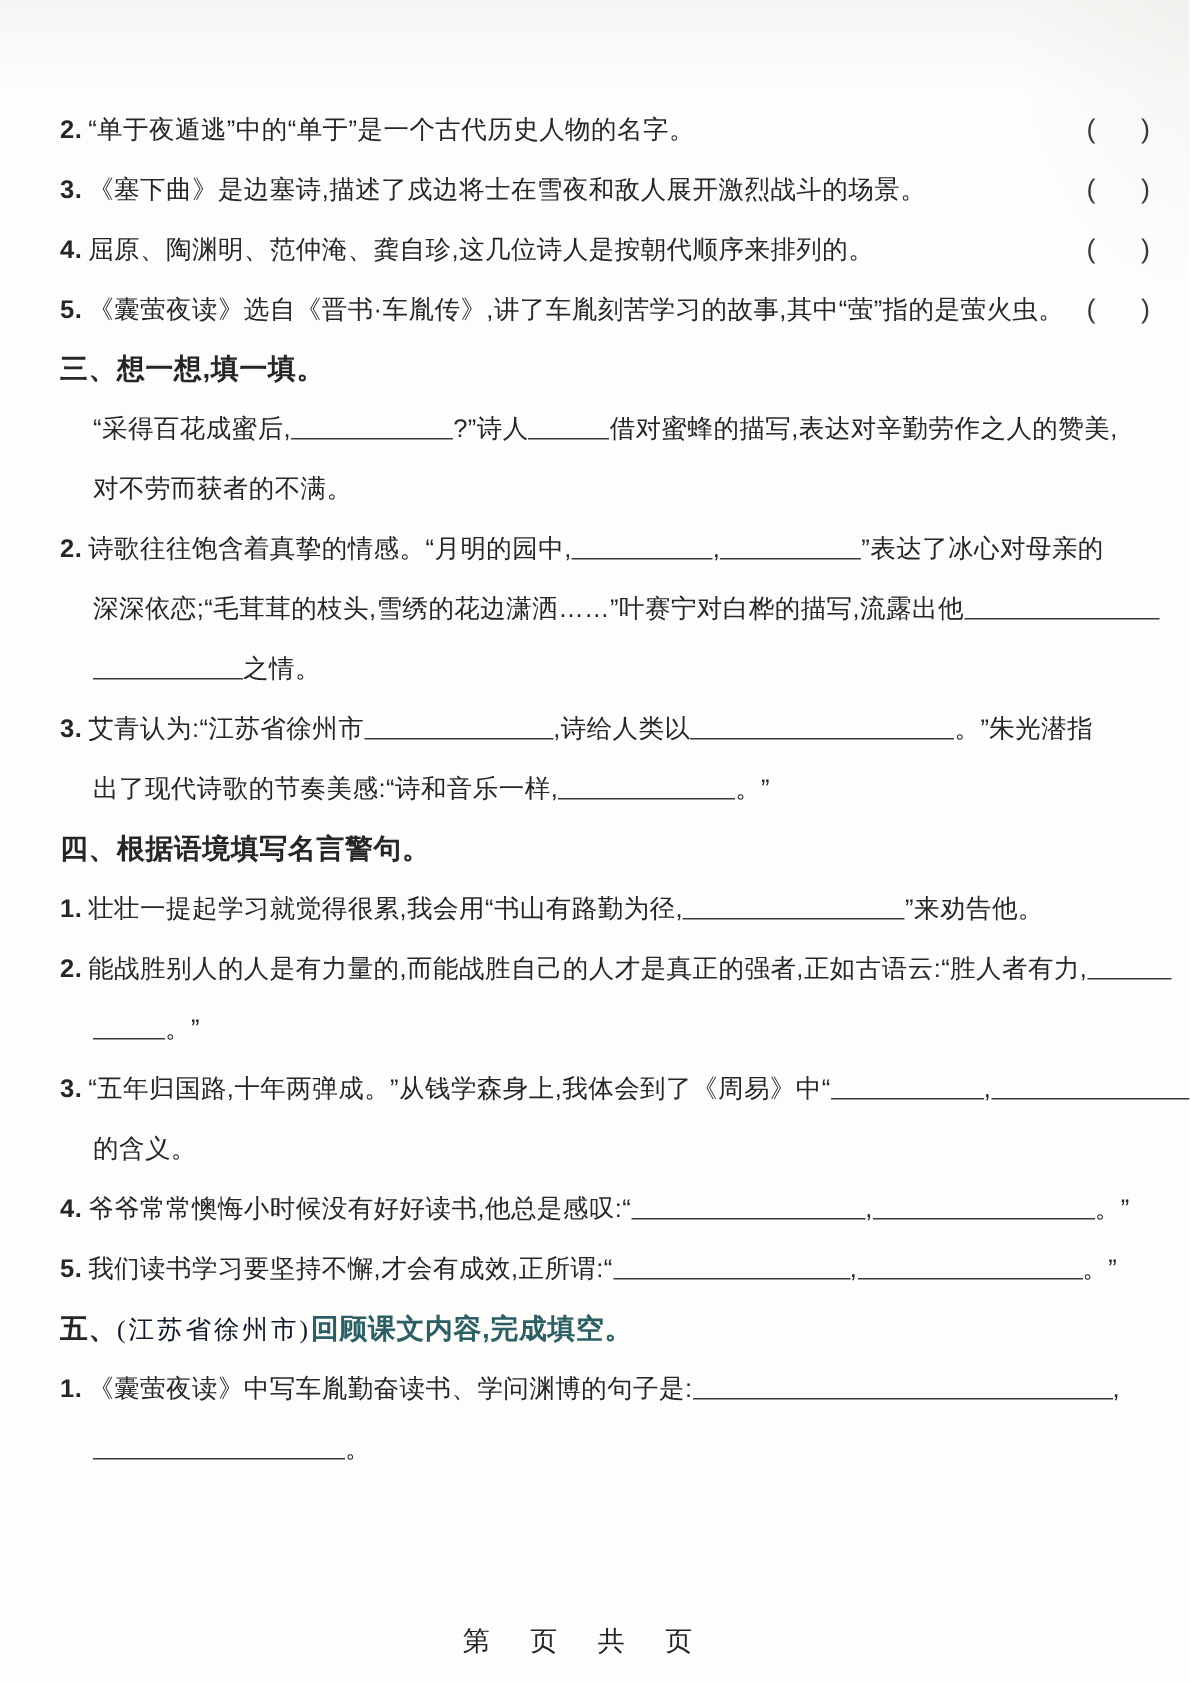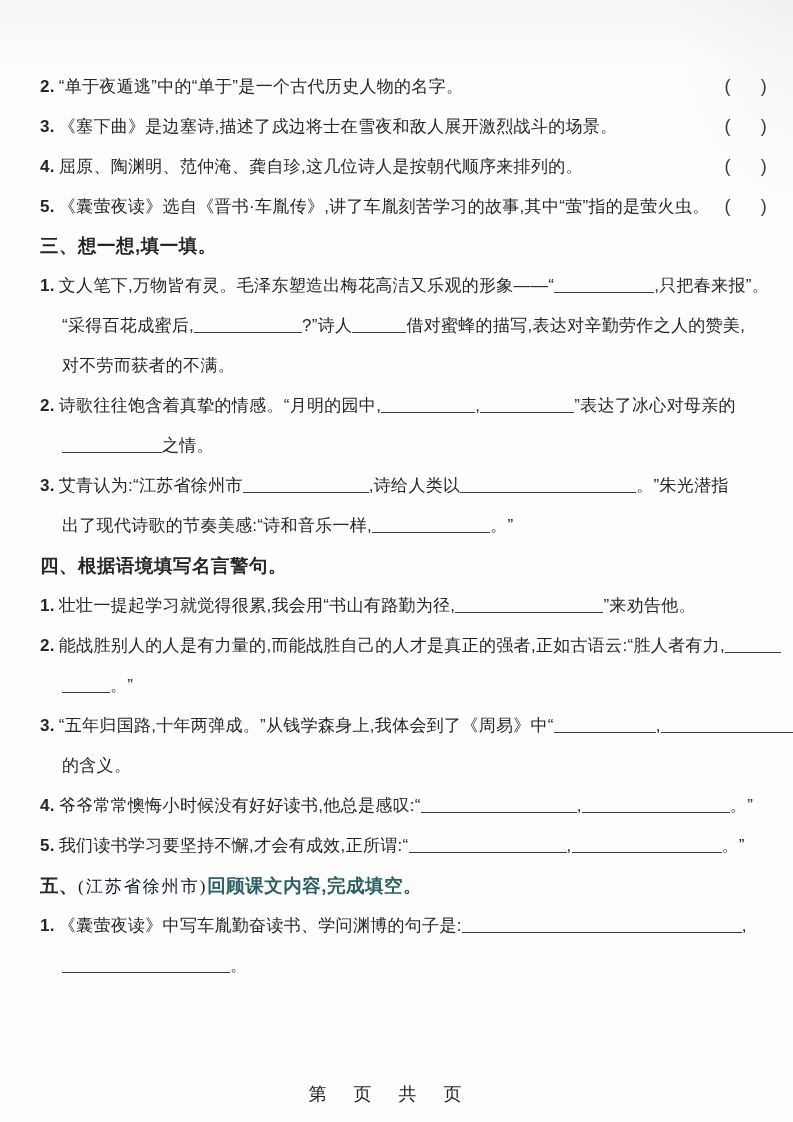--- a/index.html
+++ b/index.html
@@ -87,24 +87,24 @@
         <span class="paren close">)</span>
       </div>
       <div class="line tf">
         <span class="num">5.</span>
         <span class="txt">《囊萤夜读》选自《晋书·车胤传》,讲了车胤刻苦学习的故事,其中“萤”指的是萤火虫。</span>
         <span class="fill"></span>
         <span class="paren">(</span>
         <span class="paren close">)</span>
       </div>
       <div class="line h"><span class="hd">三、想一想,填一填。</span></div>
-      <div class="line b"><span class="num">1.</span><span class="txt">文人笔下,万物皆有灵。毛泽东塑造出梅花高洁又乐观的形象——“</span><span class="blank" style="width: 100px;"></span><span class="txt">,只把春来报”。</span></div>
       <div class="line b c"><span class="txt">“采得百花成蜜后,</span><span class="blank" style="width: 108px;"></span><span class="txt">?”诗人</span><span class="blank" style="width: 54px;"></span><span class="txt">借对蜜蜂的描写,表达对辛勤劳作之人的赞美,</span></div>
       <div class="line b c"><span class="txt">对不劳而获者的不满。</span></div>
       <div class="line b"><span class="num">2.</span><span class="txt">诗歌往往饱含着真挚的情感。“月明的园中,</span><span class="blank" style="width: 94px;"></span><span class="txt">,</span><span class="blank" style="width: 94px;"></span><span class="txt">”表达了冰心对母亲的</span></div>
+      <div class="line b c"><span class="txt">深深依恋;“毛茸茸的枝头,雪绣的花边潇洒……”叶赛宁对白桦的描写,流露出他</span><span class="blank" style="width: 130px;"></span></div>
       <div class="line b c"><span class="blank" style="width: 100px;"></span><span class="txt">之情。</span></div>
       <div class="line b"><span class="num">3.</span><span class="txt">艾青认为:“江苏省徐州市</span><span class="blank" style="width: 126px;"></span><span class="txt">,诗给人类以</span><span class="blank" style="width: 176px;"></span><span class="txt">。”朱光潜指</span></div>
       <div class="line b c"><span class="txt">出了现代诗歌的节奏美感:“诗和音乐一样,</span><span class="blank" style="width: 118px;"></span><span class="txt">。”</span></div>
       <div class="line h"><span class="hd">四、根据语境填写名言警句。</span></div>
       <div class="line b"><span class="num">1.</span><span class="txt">壮壮一提起学习就觉得很累,我会用“书山有路勤为径,</span><span class="blank" style="width: 148px;"></span><span class="txt">”来劝告他。</span></div>
       <div class="line b"><span class="num">2.</span><span class="txt">能战胜别人的人是有力量的,而能战胜自己的人才是真正的强者,正如古语云:“胜人者有力,</span><span class="blank" style="width: 56px;"></span></div>
       <div class="line b c"><span class="blank" style="width: 48px;"></span><span class="txt">。”</span></div>
       <div class="line b"><span class="num">3.</span><span class="txt">“五年归国路,十年两弹成。”从钱学森身上,我体会到了《周易》中“</span><span class="blank" style="width: 102px;"></span><span class="txt">,</span><span class="blank" style="width: 146px;"></span></div>
       <div class="line b c"><span class="txt">的含义。</span></div>
       <div class="line b"><span class="num">4.</span><span class="txt">爷爷常常懊悔小时候没有好好读书,他总是感叹:“</span><span class="blank" style="width: 156px;"></span><span class="txt">,</span><span class="blank" style="width: 148px;"></span><span class="txt">。”</span></div>

